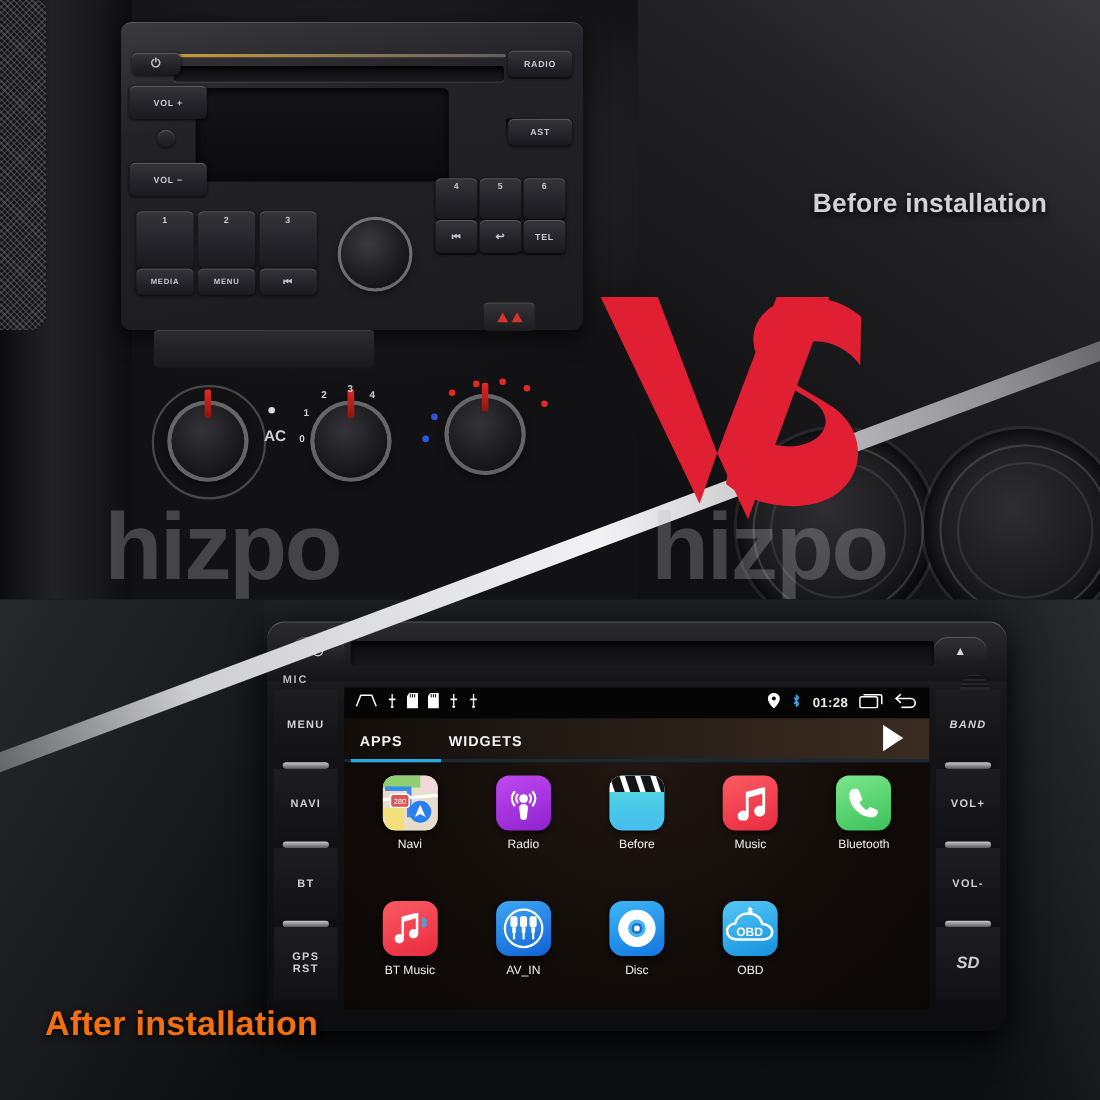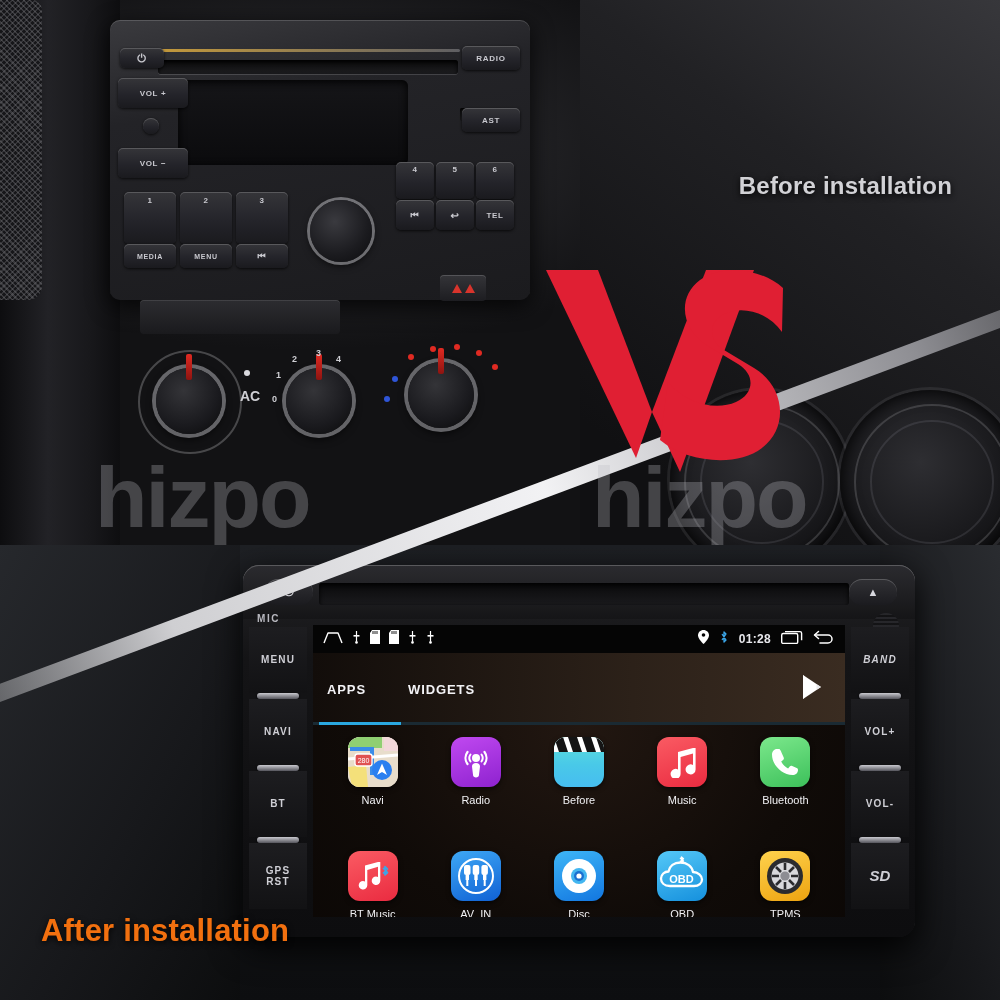--- a/index.html
+++ b/index.html
@@ -106,21 +106,21 @@
     color:#cfcfd5;font-size:10px;font-weight:bold;letter-spacing:1.2px;text-align:center;line-height:1.15;}
   .sbtn-sep{position:absolute;width:42px;height:6px;left:8px;border-radius:3px;
     background:linear-gradient(180deg,#c9c9cf,#55555c);box-shadow:0 1px 2px #000;}
 
   
   .screen{position:absolute;left:70px;top:60px;width:532px;height:292px;background:#0b0806;overflow:hidden;}
   .statusbar{height:28px;background:#050505;display:flex;align-items:center;padding:0 10px;gap:9px;}
   .sb-right{margin-left:auto;display:flex;align-items:center;gap:10px;}
   .sb-time{color:#e8e8ec;font-size:12px;font-weight:bold;letter-spacing:.3px;}
   .tabbar{height:40px;background:linear-gradient(90deg,#120d0a 0%,#2c2119 60%,#3a2c21 100%);
-    display:flex;align-items:center;padding:16px 14px;position:relative;}
+    display:flex;align-items:center;padding:0 14px;position:relative;}
   .tab{color:#f2f2f5;font-size:13px;font-weight:bold;letter-spacing:.9px;margin-right:42px;}
   .tabline{position:absolute;left:0;bottom:0;width:100%;height:3px;background:#1a2a33;}
   .tabline-act{position:absolute;left:6px;bottom:0;width:82px;height:3px;background:#2aa8e0;}
   .playstore{margin-left:auto;margin-right:4px;}
   .grid{padding:12px 8px 0;display:grid;grid-template-columns:repeat(5,1fr);gap:4px 0;
     background:radial-gradient(ellipse at 50% 0%,#221711 0%,#100b08 60%,#0b0705 100%);height:224px;}
   .cell{display:flex;flex-direction:column;align-items:center;}
   .appicon{width:50px;height:50px;border-radius:12px;display:flex;align-items:center;justify-content:center;
     box-shadow:0 2px 5px rgba(0,0,0,.6);overflow:hidden;position:relative;}
   .applabel{margin-top:7px;color:#f0f0f3;font-size:11px;}
@@ -452,34 +452,20 @@
             <div class="appicon" style="background:linear-gradient(160deg,#55c8f7,#1590dd);">
               <svg width="46" height="40" viewBox="0 0 46 40">
                 <path d="M11 30 C5 30 2 26.5 2 22.5 C2 18.5 5.5 15.5 9.5 15.5 C10.5 10 15 6.5 21.5 6.5 C28 6.5 33 10.5 34 16 C39 16.2 43 19.5 43 23.5 C43 27 40 30 35 30 Z" fill="none" stroke="#ffffff" stroke-width="2.3" stroke-linejoin="round"></path>
                 <text x="22.5" y="27" font-size="11" font-weight="bold" fill="#ffffff" text-anchor="middle" font-family="Liberation Sans, sans-serif">OBD</text>
                 <path d="M21 2 L24.5 5 L22.5 6.6 V1 L24.5 2.8 L21 5.6" fill="none" stroke="#ffffff" stroke-width="1.4" stroke-linejoin="round"></path>
               </svg>
             </div>
             <div class="applabel">OBD</div>
           </div>
 
-          <div class="cell">
-            <div class="appicon" style="background:linear-gradient(160deg,#ffd24d,#eda310);">
-              <svg width="42" height="42" viewBox="0 0 42 42">
-                <circle cx="21" cy="21" r="18" fill="#2b2b2e"></circle>
-                <circle cx="21" cy="21" r="13.5" fill="#d8d8dc"></circle>
-                <circle cx="21" cy="21" r="4.6" fill="#8d8d93"></circle>
-                <g stroke="#2b2b2e" stroke-width="2.6">
-                  <path d="M21 8 v7 M21 27 v7 M8 21 h7 M27 21 h7"></path>
-                  <path d="M12 12 L17 17 M25 25 L30 30 M30 12 L25 17 M17 25 L12 30"></path>
-                </g>
-              </svg>
-            </div>
-            <div class="applabel">TPMS</div>
-          </div>
 
         </div>
       </div>
     </div>
   </div>
 
   <div class="diag"></div>
 
   <div class="wm wm1">hizpo</div>
   <div class="wm wm2">hizpo</div>

